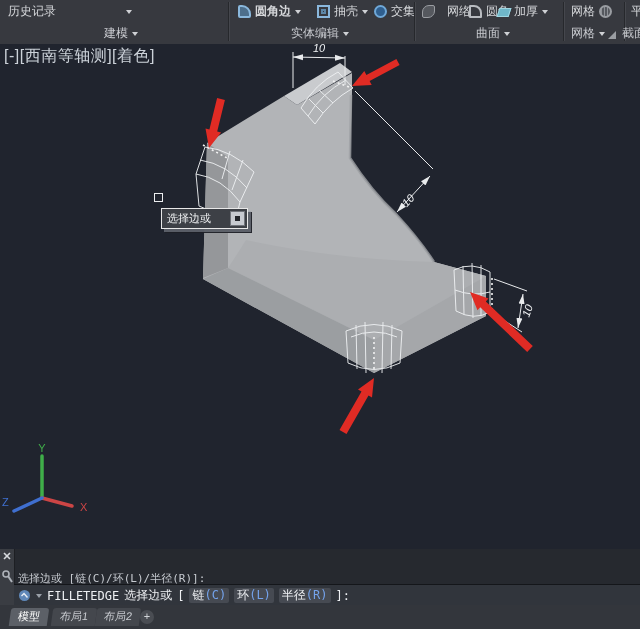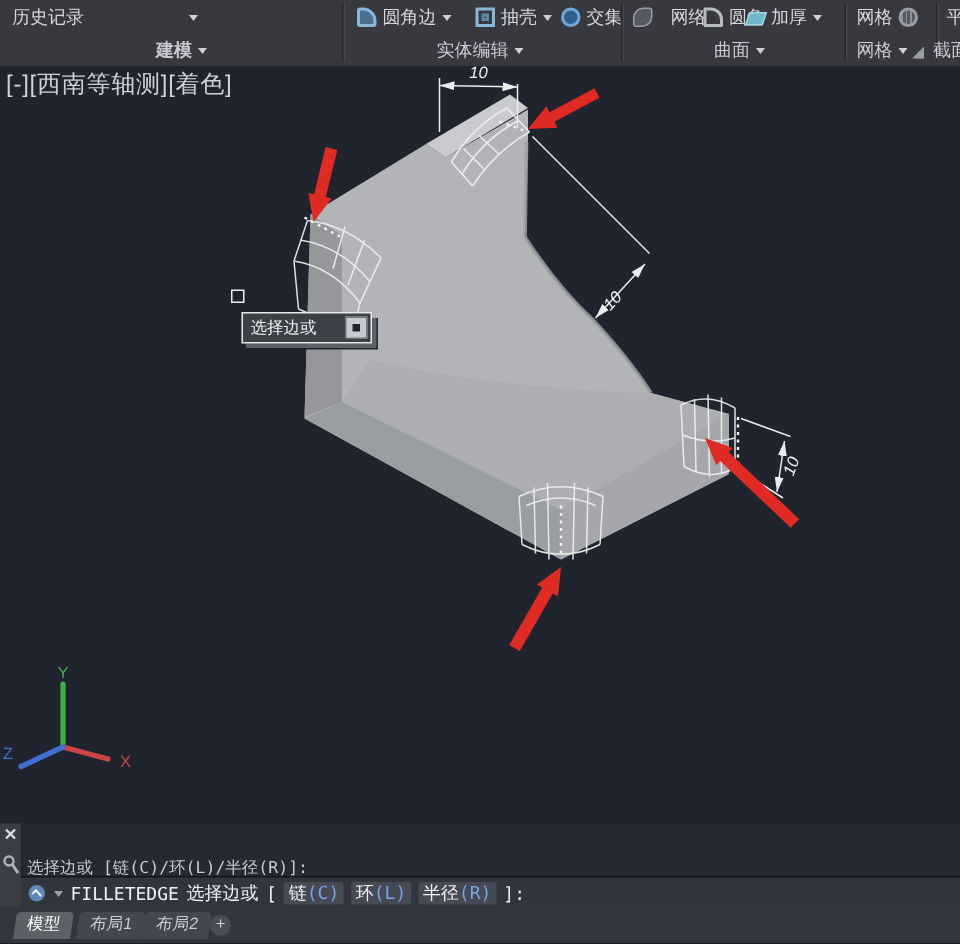--- a/index.html
+++ b/index.html
@@ -67,21 +67,21 @@
   <div class="ribbon">
     <div class="rgrp" style="left:8px;">
       <span>历史记录</span>
     </div>
     <div class="rgrp" style="left:126px;">
       <span class="caret"></span>
     </div>
 
     <div class="rib-sep" style="left:228px;"></div>
 
-    <div class="rgrp" style="left:238px;">
+    <div class="rgrp" style="left:238px;font-weight:bold;">
       <span class="ic ic-filletedge"></span>
       <span>圆角边</span>
       <span class="caret"></span>
     </div>
     <div class="rgrp" style="left:317px;">
       <span class="ic ic-shell"></span>
       <span>抽壳</span>
       <span class="caret"></span>
     </div>
     <div class="rgrp" style="left:374px;">
@@ -111,21 +111,21 @@
       <span>网格</span>
       <span class="ic ic-meshball"></span>
     </div>
 
     <div class="rib-sep" style="left:624px;"></div>
 
     <div class="rgrp" style="left:631px;">
       <span>平</span>
     </div>
 
-    <div class="panlbl" style="left:121px;font-weight:bold;">
+    <div class="panlbl" style="left:121px;">
       <span>建模</span>
       <span class="caret"></span>
     </div>
     <div class="panlbl" style="left:320px;">
       <span>实体编辑</span>
       <span class="caret"></span>
     </div>
     <div class="panlbl" style="left:493px;">
       <span>曲面</span>
       <span class="caret"></span>

